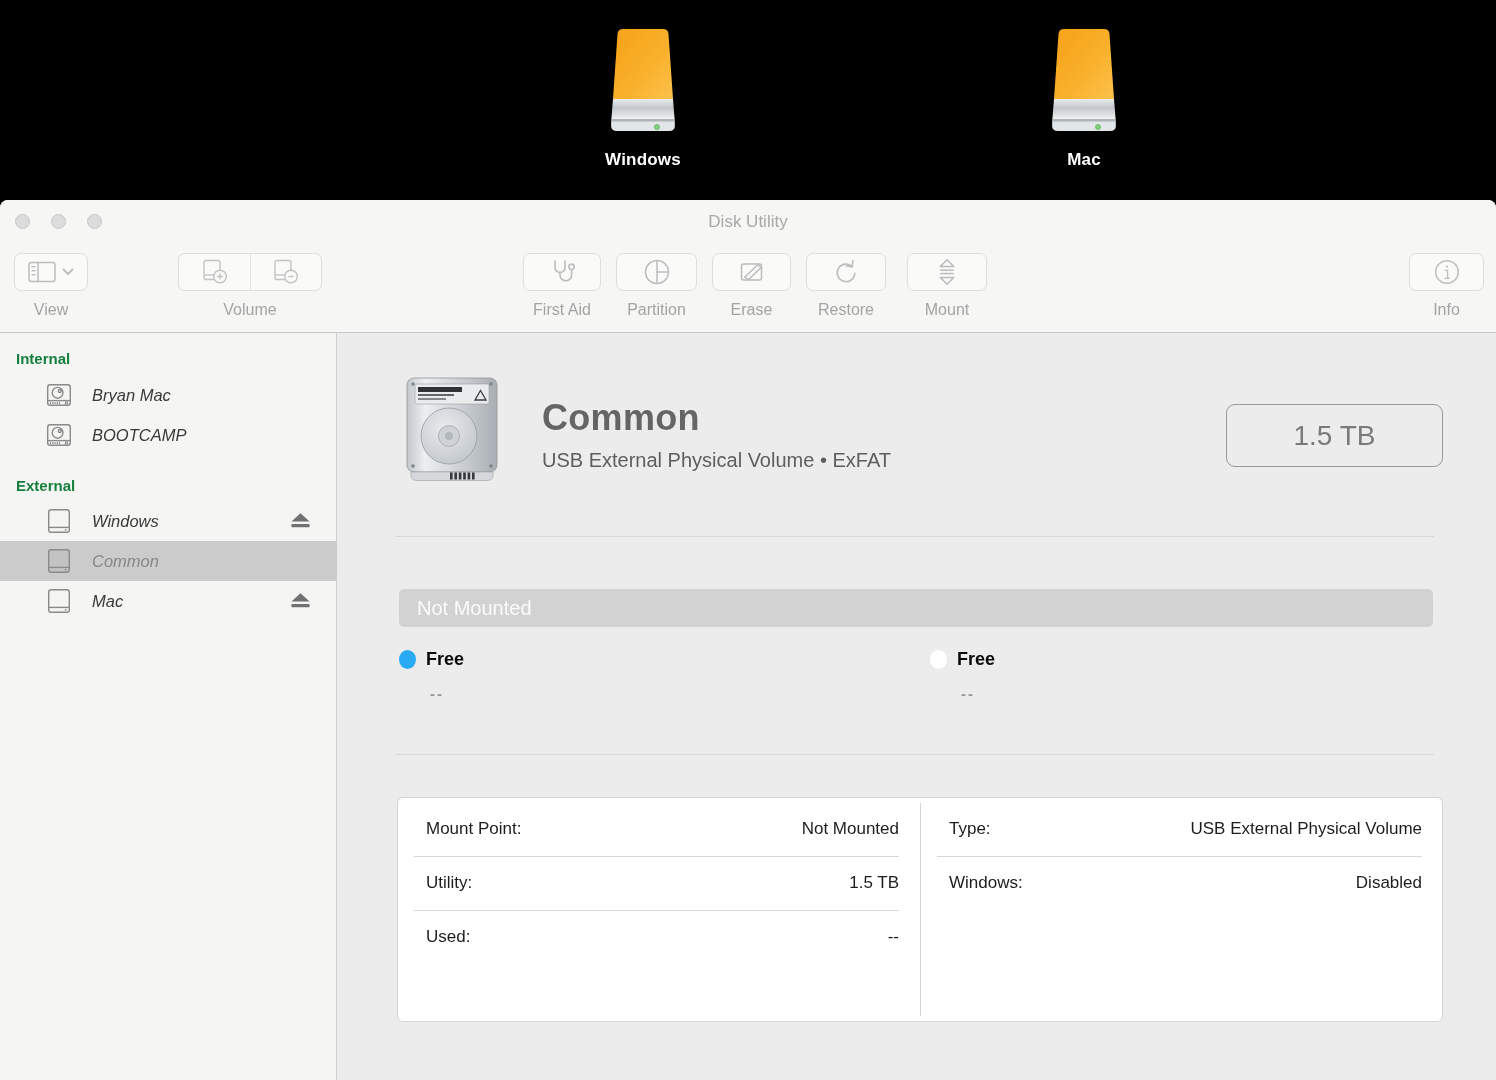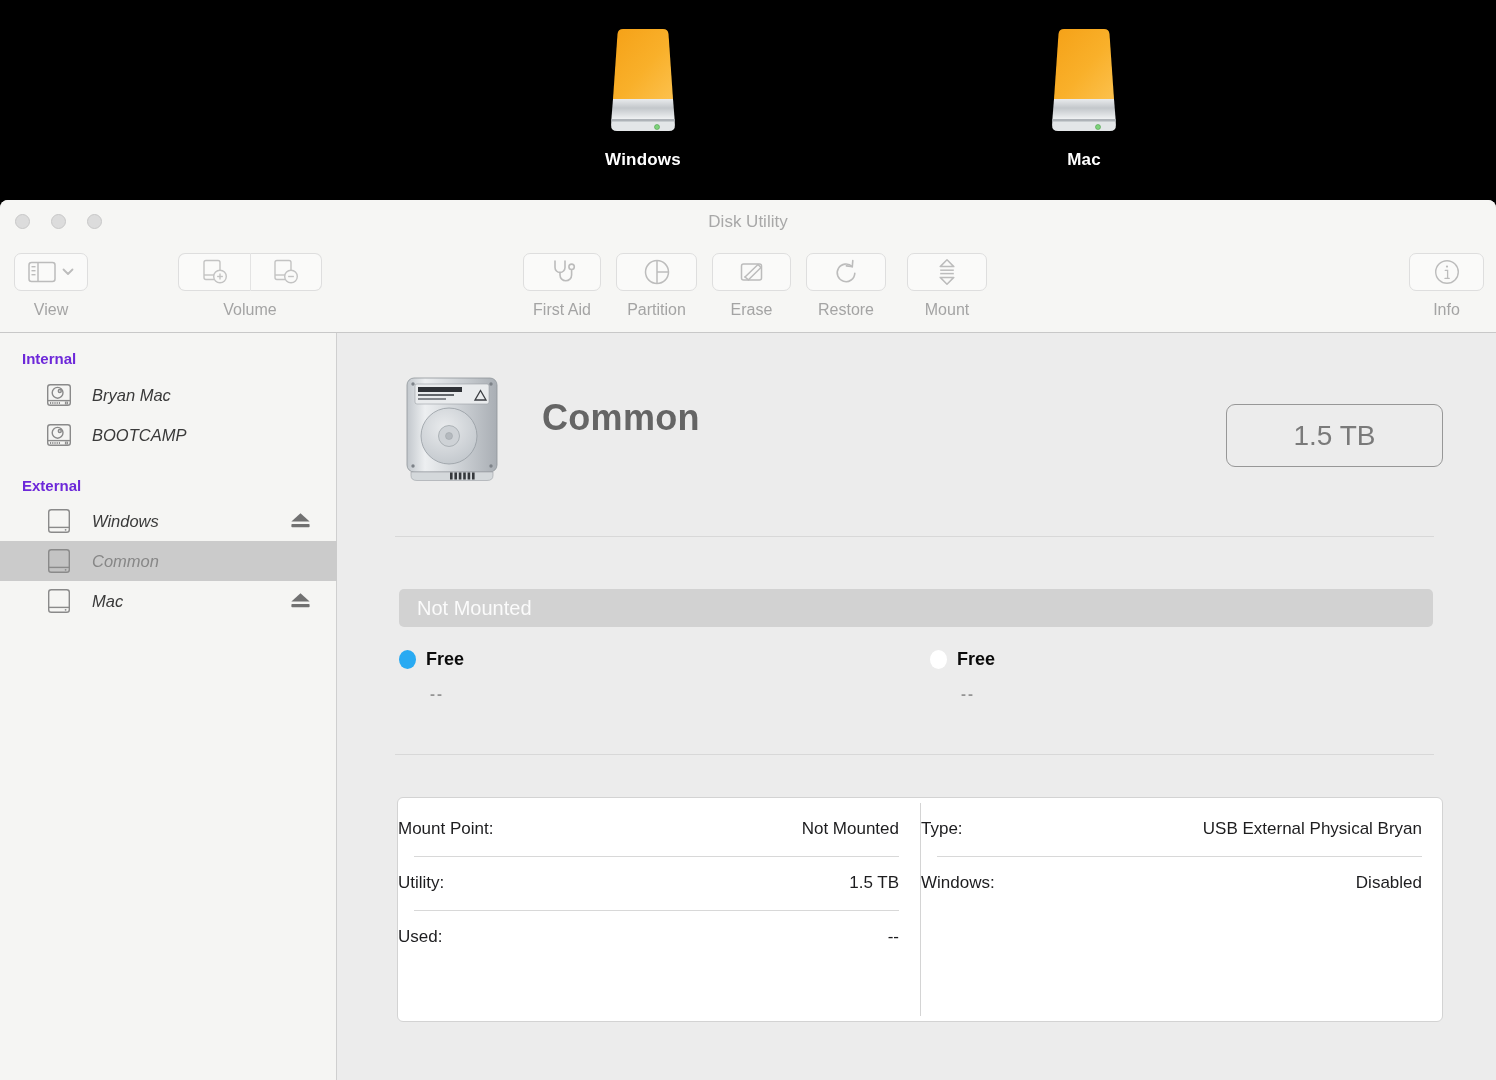--- a/index.html
+++ b/index.html
@@ -34,21 +34,21 @@
   .tb-group { position:absolute; top:53px; height:38px; display:flex; }
   .tb-group .seg { width:72px; height:38px; background:#fafaf9; border:1px solid #dedede;
                    display:flex; align-items:center; justify-content:center; }
   .tb-group .seg:first-child { border-radius:7px 0 0 7px; border-right:none; }
   .tb-group .seg:last-child { border-radius:0 7px 7px 0; border-left:1px solid #e3e3e3; }
   .tb-label { position:absolute; top:101px; text-align:center; font-size:16px; color:#a4a4a4; }
 
   
   .sidebar { position:absolute; left:0; top:133px; width:337px; height:747px;
              background:#f5f5f3; border-right:1px solid #cfcfcf; }
-  .sb-header { position:absolute; left:22px; font-size:15px; font-weight:bold; color:#6d28d9; }
+  .sb-header { position:absolute; left:16px; font-size:15px; font-weight:bold; color:#15803d; }
   .sb-row { position:absolute; left:0; width:337px; height:40px;font-style:italic; }
   .sb-row.selected { background:#cbcbcb; }
   .sb-icon { position:absolute; left:44px; top:5px; width:30px; height:30px; }
   .sb-label { position:absolute; left:92px; top:0; line-height:40px; font-size:16.5px; color:#3a3a3a; }
   .sb-row.selected .sb-label { color:#878787; }
   .sb-eject { position:absolute; left:290px; top:11px; width:21px; height:17px; cursor:default; }
 
   
   .main { position:absolute; left:337px; top:133px; width:1159px; height:747px; background:#ececec; }
   .vol-hdd-icon { position:absolute; left:65px; top:44px; }
@@ -67,21 +67,21 @@
   .legend-text { margin-left:10px; font-size:18px; font-weight:bold; color:#0b0b0b; }
   .legend-value { position:absolute; top:352px; font-size:15px; font-weight:bold; color:#949494; letter-spacing:2px; }
 
   .details-table { position:absolute; left:60px; top:464px; width:1046px; height:225px;
                    background:#fff; border:1px solid #d3d3d3; border-radius:6px; }
   .dt-col { position:absolute; top:0; width:522px; height:100%; padding-top:4px; }
   .dt-left { left:0; }
   .dt-right { left:523px; }
   .dt-vsep { position:absolute; left:522px; top:5px; bottom:5px; width:1px; background:#d4d4d4; }
   .dt-row { position:relative; height:54px; display:flex; align-items:center;
-            justify-content:space-between; padding:0 21px 0 0; font-size:17px; color:#1d1d1f; }
+            justify-content:space-between; padding:0 21px 0 28px; font-size:17px; color:#1d1d1f; }
   .dt-row:not(:first-child)::before { content:""; position:absolute; left:16px; right:21px; top:0;
             height:1px; background:#d8d8d8; }
   .dt-value { text-align:right; }
 </style>
 </head>
 <body>
 
 <svg width="0" height="0" style="position:absolute">
   <defs>
     <linearGradient id="gOr" x1="0" y1="0" x2="1" y2="1">
@@ -370,20 +370,21 @@
             <rect x="52.4" y="95.5" width="2.6" height="7"></rect>
           <rect x="56.8" y="95.5" width="2.6" height="7"></rect>
             <rect x="61.2" y="95.5" width="2.6" height="7"></rect>
           <rect x="65.6" y="95.5" width="2.6" height="7"></rect>
             <rect x="70" y="95.5" width="2.6" height="7"></rect>
         </g>
       </svg>
     </div>
 
     <div class="vol-title">Common</div>
+    <div class="vol-subtitle">USB External Physical Volume • ExFAT</div>
     <div class="size-badge">1.5 TB</div>
 
     <div class="divider" style="top:203px"></div>
 
     <div class="usage-bar">Not Mounted</div>
 
     <div class="legend-item" style="left:62px">
       <span class="legend-dot" style="background-color: rgb(41, 170, 242);"></span>
       <span class="legend-text">Free</span>
     </div>
@@ -409,21 +410,21 @@
         </div>
         <div class="dt-row">
           <span class="dt-label">Used:</span>
           <span class="dt-value">--</span>
         </div>
       </div>
       <div class="dt-vsep"></div>
       <div class="dt-col dt-right">
         <div class="dt-row">
           <span class="dt-label">Type:</span>
-          <span class="dt-value">USB External Physical Bryan</span>
+          <span class="dt-value">USB External Physical Volume</span>
         </div>
         <div class="dt-row">
           <span class="dt-label">Windows:</span>
           <span class="dt-value">Disabled</span>
         </div>
       </div>
     </div>
   </div>
 </div>
 

